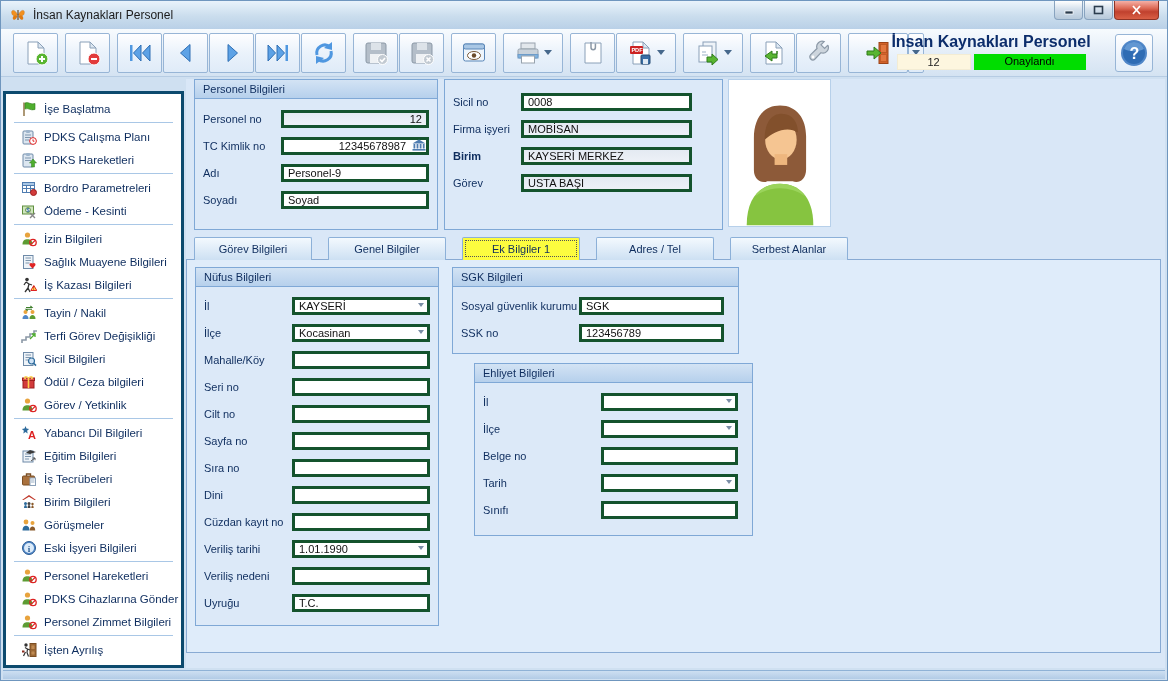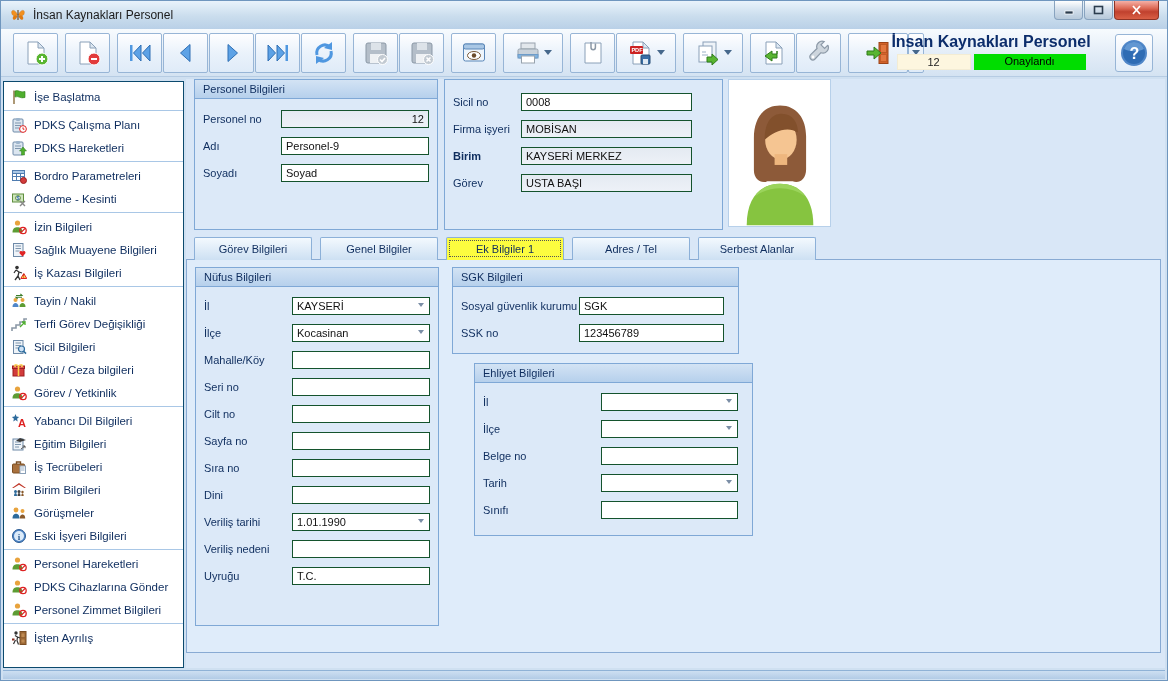--- a/index.html
+++ b/index.html
@@ -43,50 +43,50 @@
   .help-btn { position:absolute; right:14px; top:5px; width:38px; height:38px;
     border:1px solid #97b5d6; border-radius:3px;
     background:linear-gradient(#fefeff,#e2edf9); display:flex; align-items:center; justify-content:center; }
 
   
   .workspace { position:absolute; top:76px; left:0; right:0; bottom:0; }
   .bottom-strip { position:absolute; left:2px; right:2px; bottom:1px; height:9px;
     background:linear-gradient(#cddff2,#b2cbe6); border-top:1px solid #8fb2d6; }
 
   
-  .sidebar { position:absolute; left:2px; top:4px; width:181px; bottom:12px;
-    background:#fff; border:1px solid #0c4a6e; padding:3px 0; overflow:hidden; }
+  .sidebar { position:absolute; left:2px; top:14px; width:181px; bottom:12px;
+    background:#fff; border:3px solid #0c4a6e; padding:3px 8px; overflow:hidden; }
   .side-item { display:flex; align-items:center; gap:7px; height:23px;
     padding:0 4px 0 7px; font-size:11.5px; color:#0e2d5e; cursor:default; white-space:nowrap; }
   .side-sep { height:1px; background:#a9c7e6; margin:2px 0; }
   .icon16 { width:16px; height:16px; flex:none; }
 
   
   .main { position:absolute; left:185px; top:2px; right:2px; bottom:12px;
     background:#d9e7f7; }
 
   .panel { position:absolute; background:#dce9f8; border:1px solid #7fa8d6; }
   .panel-header { height:19px; background:linear-gradient(#d3e3f4,#b6d0ec);
     border-bottom:1px solid #7fa8d6; color:#0e2d5e; font-size:11px;
     display:flex; align-items:center; padding:0 8px; }
   .rows { padding:10px 8px 0 8px; }
   .frow { display:flex; align-items:center; margin-bottom:8px; }
   .frow label { font-size:11px; color:#0e2d5e; flex:none; }
   .fld { position:relative; flex:1; }
-  .fld input { width:100%; height:18px; border:1px solid #14532d; background:#fff;
+  .fld input { width:100%; height:18px; border:3px solid #14532d; background:#fff;
     font-family:"Liberation Sans",sans-serif; font-size:11px; color:#111; padding:0 4px; }
   .fld input.ro { background:linear-gradient(#e4eaf2,#edf1f7); }
   .fld input.rt { text-align:right; }
   .combo-arr { position:absolute; right:6px; top:7px; width:0; height:0;
     border-left:3.5px solid transparent; border-right:3.5px solid transparent;
     border-top:4.5px solid #7b8ea6; }
   .bank-ic { position:absolute; right:3px; top:3px; }
 
   
-  .tabs { position:absolute; left:8px; top:158px; display:flex; gap:8px; z-index:2; }
+  .tabs { position:absolute; left:8px; top:158px; display:flex; gap:16px; z-index:2; }
   .tab { width:118px; height:23px; display:flex; align-items:center; justify-content:center;
     font-size:11px; color:#0e2d5e; cursor:default;
     background:linear-gradient(#f3f9fe,#cde0f3); border:1px solid #8cb0d8;
     border-bottom:none; border-radius:2px 2px 0 0; }
   .tab.active { background:#fcfc3f; outline:1px dotted #555; outline-offset:-4px; }
   .content { position:absolute; left:0; right:4px; top:180px; bottom:15px;
     background:#dfecfa; border:1px solid #88aad3; }
 
   .avatar-frame { position:absolute; left:542px; top:0; width:103px; height:148px;
     background:#fff; border:1px solid #b7d0ea; display:flex; align-items:flex-end; justify-content:center; }
@@ -513,20 +513,34 @@
     <div class="main">
 
       <div class="panel" style="left:8px; top:0; width:244px; height:151px;">
         <div class="panel-header">Personel Bilgileri</div>
         <div class="rows">
           <div class="frow">
             <label style="width:78px;">Personel no</label>
             <div class="fld"><input class="ro rt" readonly="" value="12" style=""></div>
           </div>
           <div class="frow">
+            <label style="width:78px;">TC Kimlik no</label>
+            <div class="fld">
+              <input class="rt" style="padding-right: 20px;" value="12345678987">
+              <svg class="bank-ic" width="14" height="12" viewBox="0 0 14 12">
+                <path d="M0.5 4.5 L7 0.5 L13.5 4.5z" fill="#4f7cb0"></path>
+                  <rect x="1.5" y="5" width="1.8" height="4.5" fill="#4f7cb0"></rect>
+                  <rect x="4.6" y="5" width="1.8" height="4.5" fill="#4f7cb0"></rect>
+                  <rect x="7.7" y="5" width="1.8" height="4.5" fill="#4f7cb0"></rect>
+                  <rect x="10.8" y="5" width="1.8" height="4.5" fill="#4f7cb0"></rect>
+                  <rect x="0.5" y="10" width="13" height="1.6" fill="#4f7cb0"></rect>
+              </svg>
+            </div>
+          </div>
+          <div class="frow">
             <label style="width:78px;">Adı</label>
             <div class="fld"><input value="Personel-9" style=""></div>
           </div>
           <div class="frow">
             <label style="width:78px;">Soyadı</label>
             <div class="fld"><input value="Soyad" style=""></div>
           </div>
         </div>
       </div>
 
@@ -611,20 +625,24 @@
             </div>
             <div class="frow">
               <label style="width:88px;">Sıra no</label>
               <div class="fld"><input value="" style=""></div>
             </div>
             <div class="frow">
               <label style="width:88px;">Dini</label>
               <div class="fld"><input value="" style=""></div>
             </div>
             <div class="frow">
+              <label style="width:88px;">Cüzdan kayıt no</label>
+              <div class="fld"><input value="" style=""></div>
+            </div>
+            <div class="frow">
               <label style="width:88px;">Veriliş tarihi</label>
               <div class="fld"><input value="1.01.1990" style=""><span class="combo-arr"></span></div>
             </div>
             <div class="frow">
               <label style="width:88px;">Veriliş nedeni</label>
               <div class="fld"><input value="" style=""></div>
             </div>
             <div class="frow">
               <label style="width:88px;">Uyruğu</label>
               <div class="fld"><input value="T.C." style=""></div>

